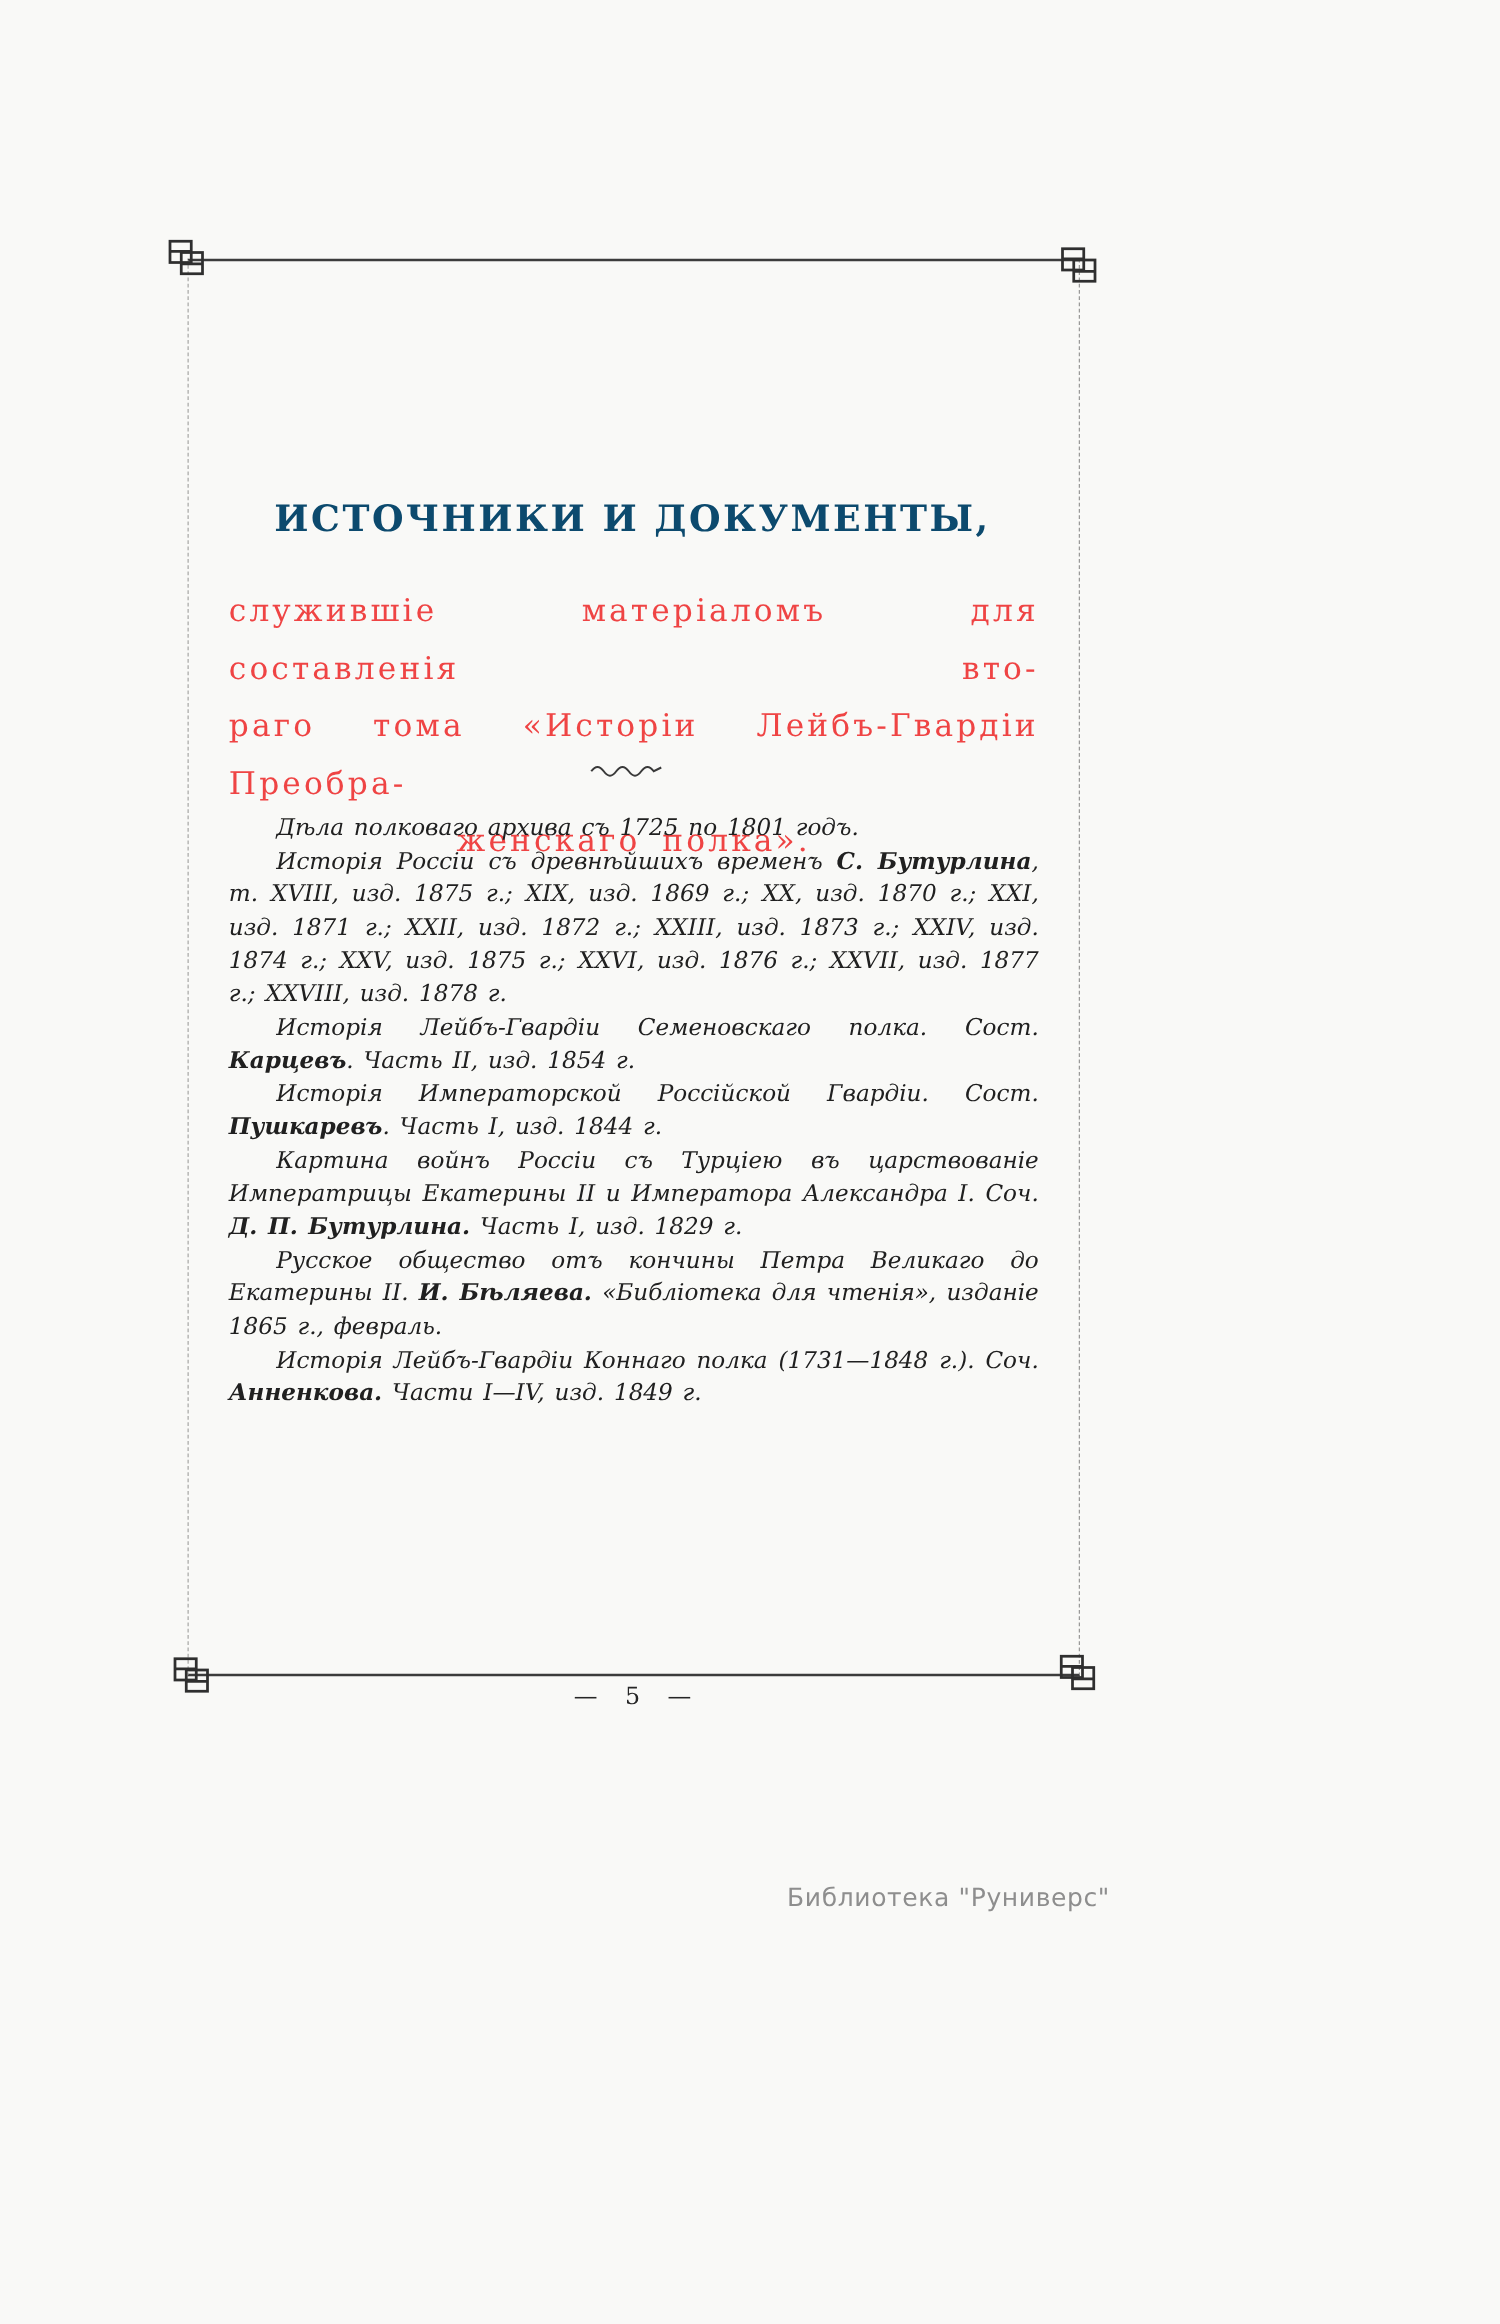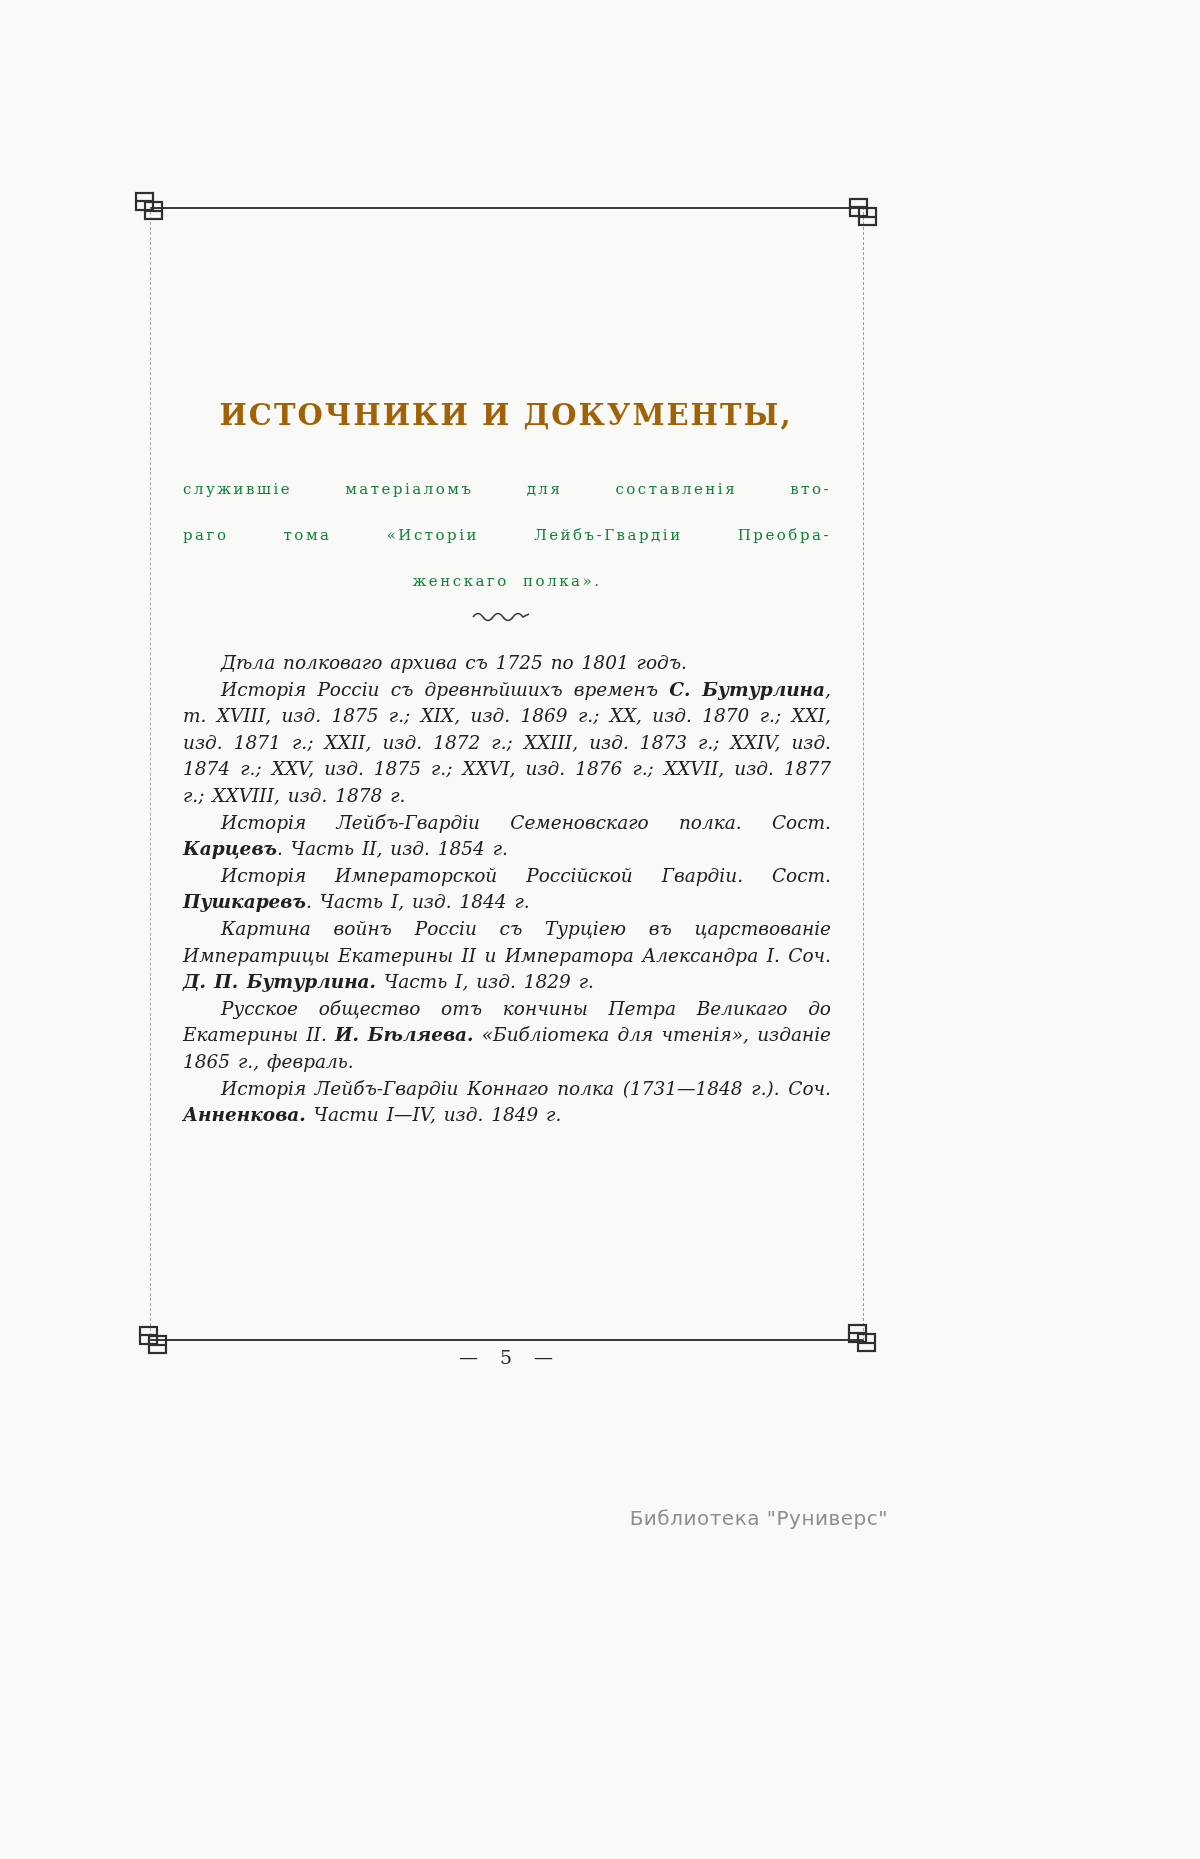--- a/index.html
+++ b/index.html
@@ -34,35 +34,35 @@
 
   
   .title{
     position:absolute;
     left:150px;top:398px;width:712px;
     margin:0;
     text-align:center;
     font-size:29px;
     font-weight:bold;
     letter-spacing:2px;
-    color:#a16207;
+    color:#0c4a6e;
     font-family:"DejaVu Serif", serif;
   }
 
   
   .subtitle{
     position:absolute;
     left:183px;top:466px;width:648px;
   }
   .subtitle-line{
-    font-size:15px;
+    font-size:25px;
     letter-spacing:2.5px;
     word-spacing:7px;
     line-height:46px;
-    color:#15803d;
+    color:#ef4444;
     text-align:center;
   }
   .subtitle-line.justified{
     text-align:justify;
     text-align-last:justify;
   }
 
   
   .divider{
     position:absolute;

